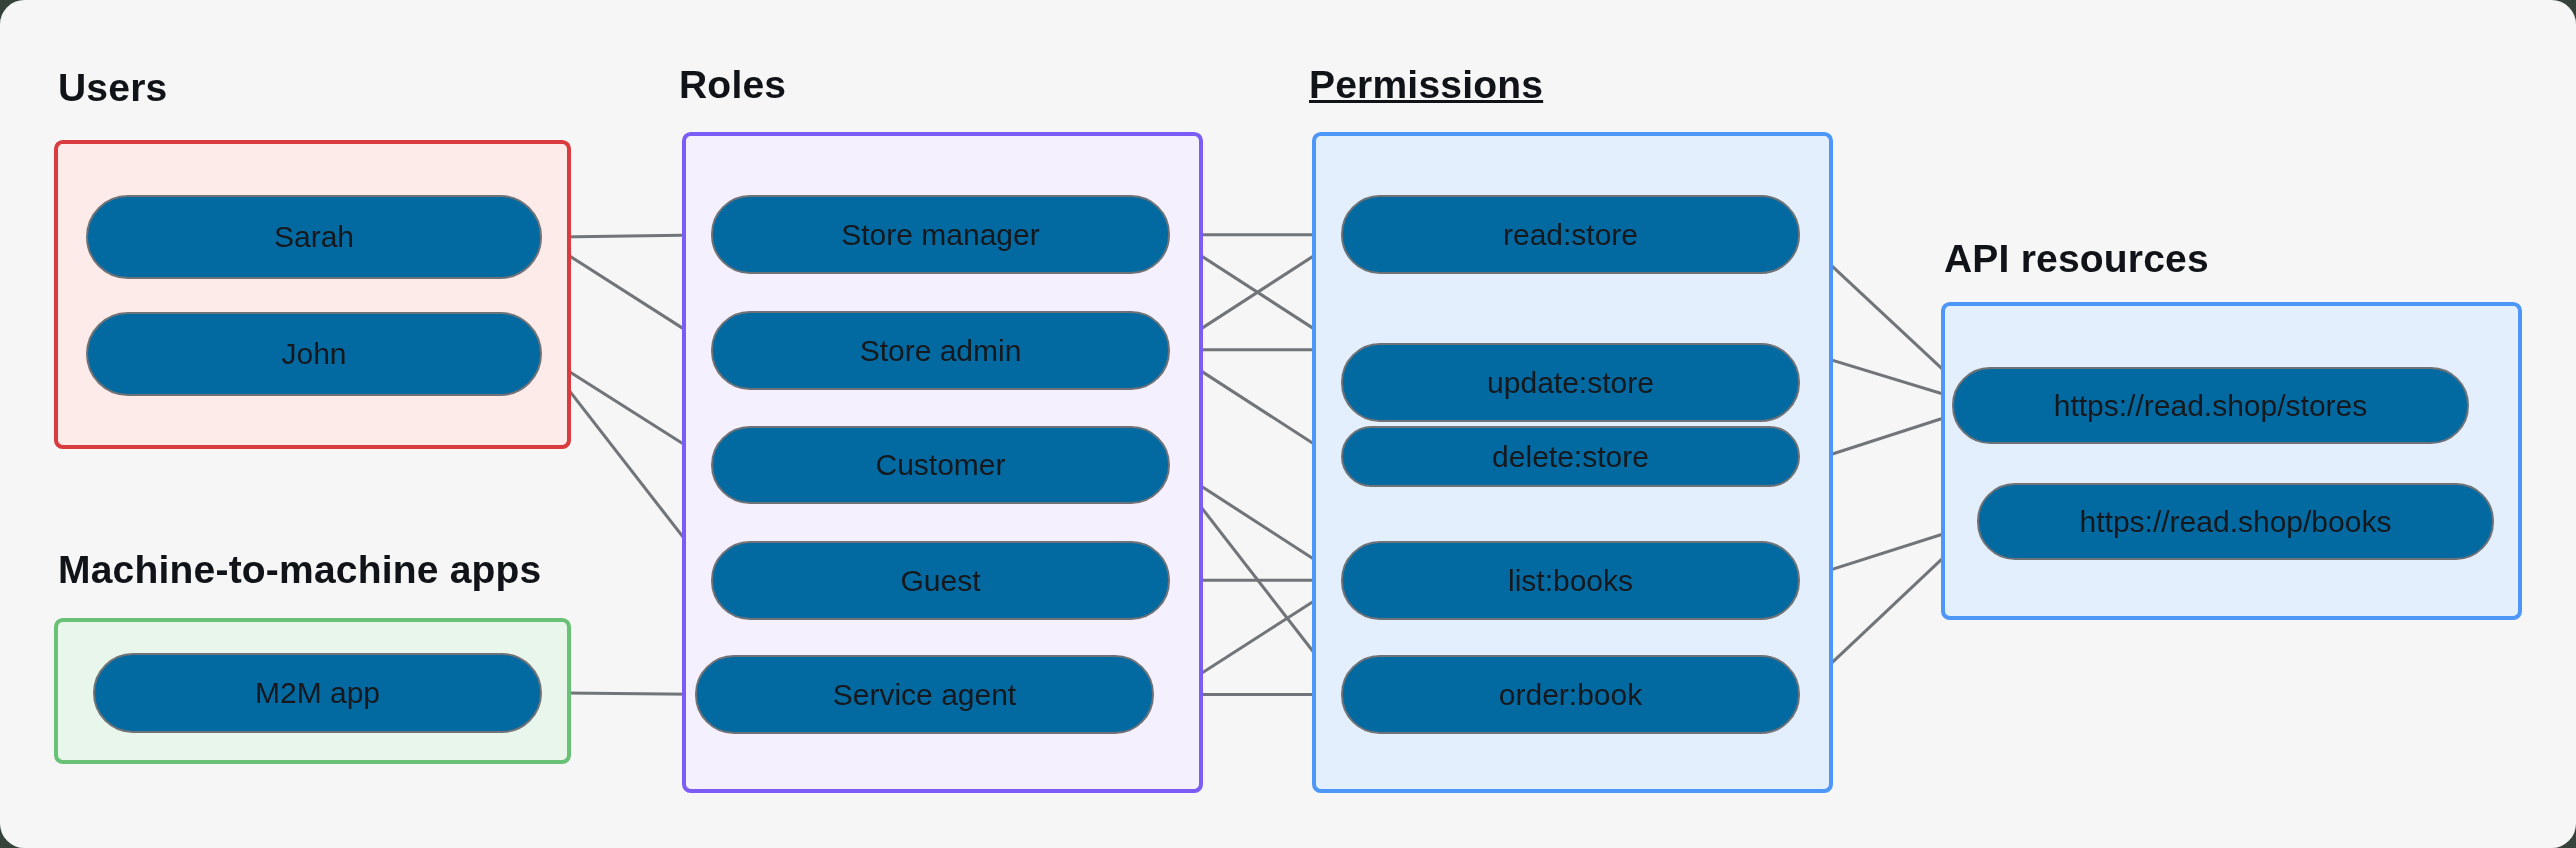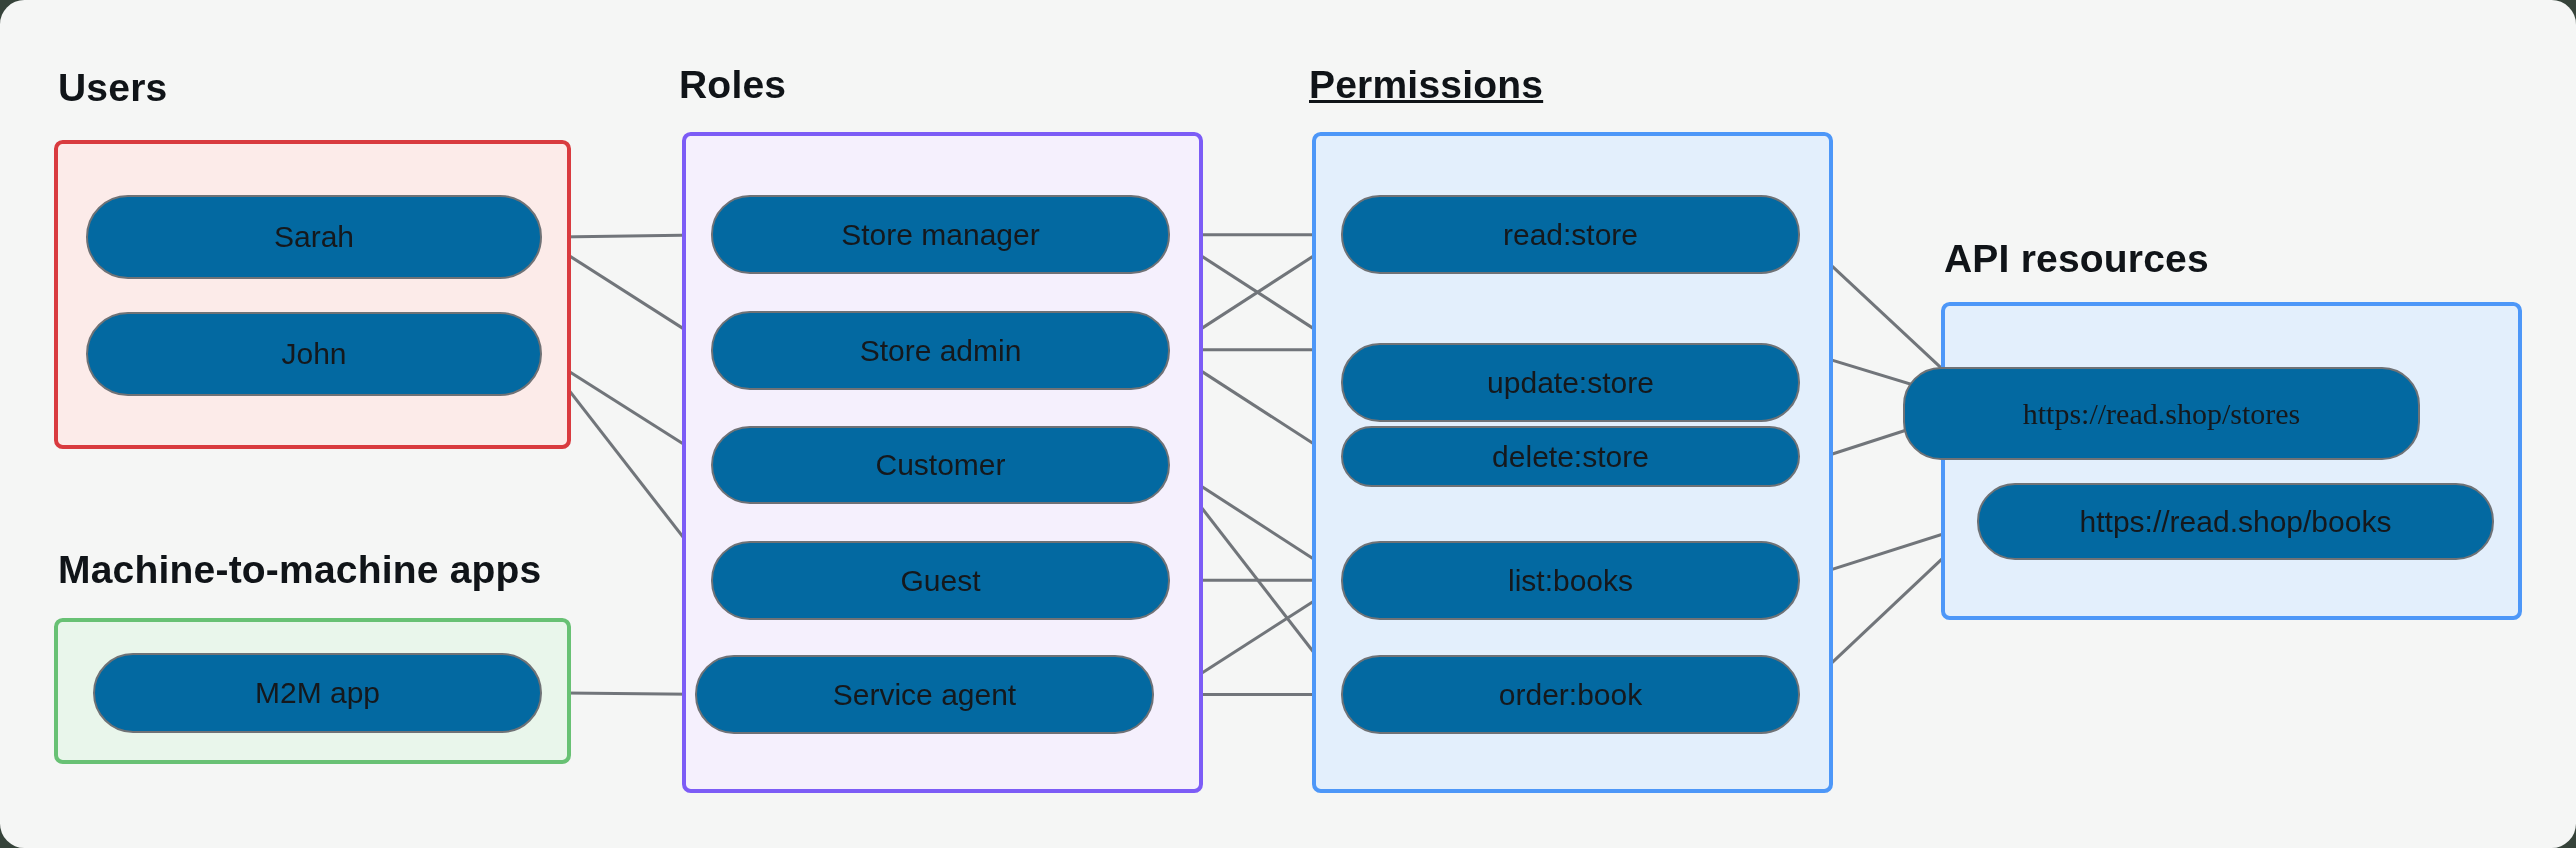--- a/index.html
+++ b/index.html
@@ -134,21 +134,21 @@
       </div>
       <div class="pill" style="left: 1341px; top: 426px; width: 459px; height: 61px; border-radius: 39px;">
         <span>delete:store</span>
       </div>
       <div class="pill" style="left: 1341px; top: 541px; width: 459px; height: 79px; border-radius: 39px;">
         <span>list:books</span>
       </div>
       <div class="pill" style="left: 1341px; top: 655px; width: 459px; height: 79px; border-radius: 39px;">
         <span>order:book</span>
       </div>
-      <div class="pill" style="left: 1903px; top: 367px; width: 517px; height: 93px; border-radius: 38px; font-family: Liberation Serif, serif;">
+      <div class="pill" style="left: 1952px; top: 367px; width: 517px; height: 77px; border-radius: 38px;">
         <span>https://read.shop/stores</span>
       </div>
       <div class="pill" style="left: 1977px; top: 483px; width: 517px; height: 77px; border-radius: 38px;">
         <span>https://read.shop/books</span>
       </div>
     </div>
 </div>
 
 
 </body></html>

